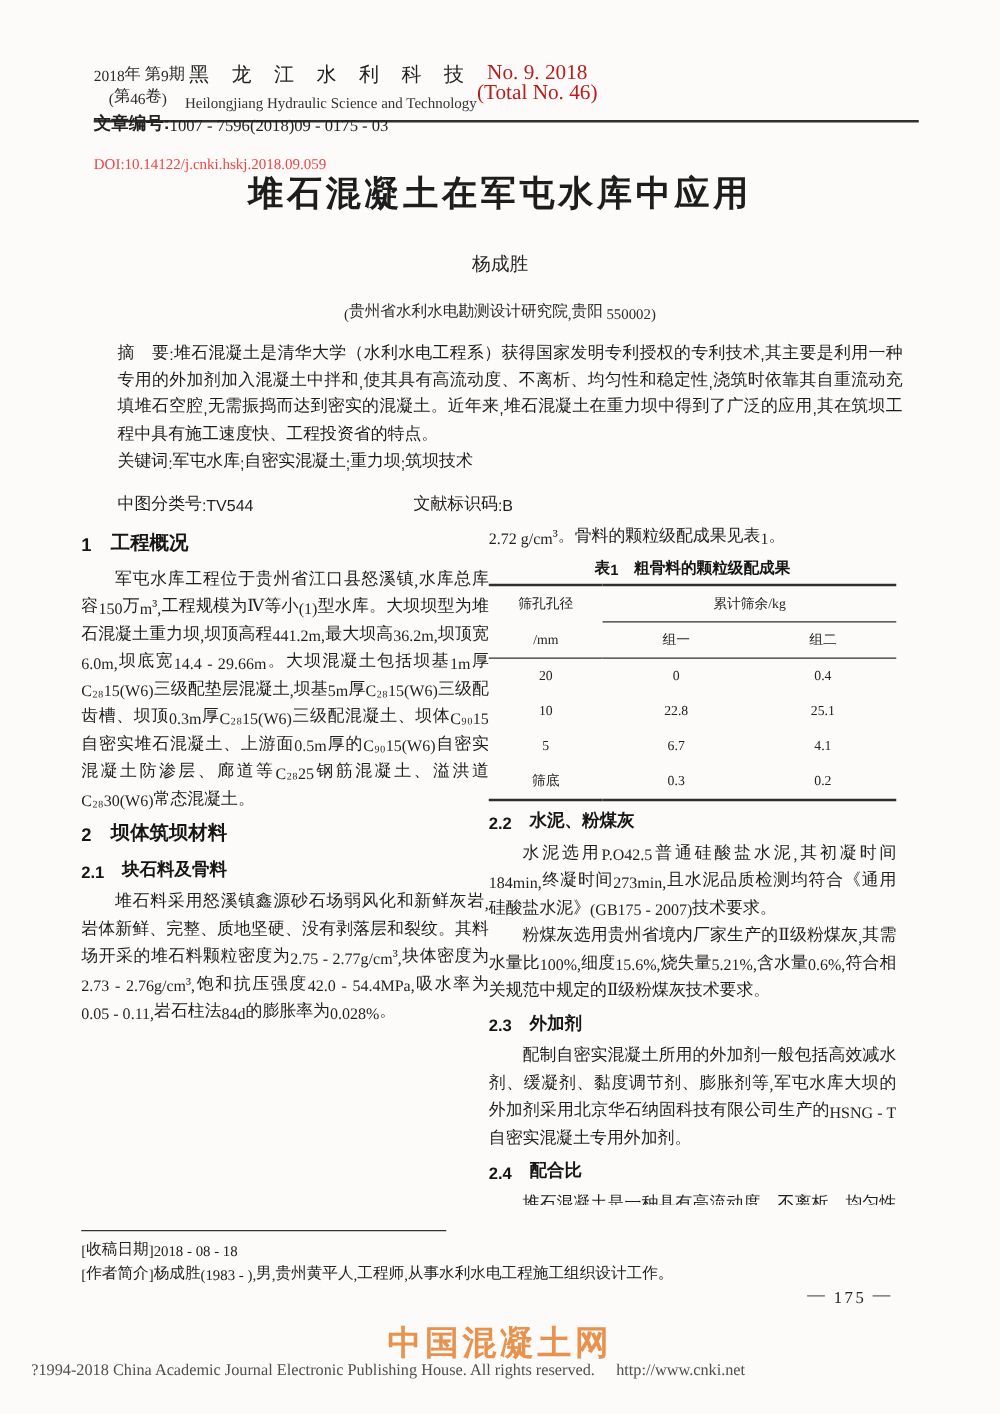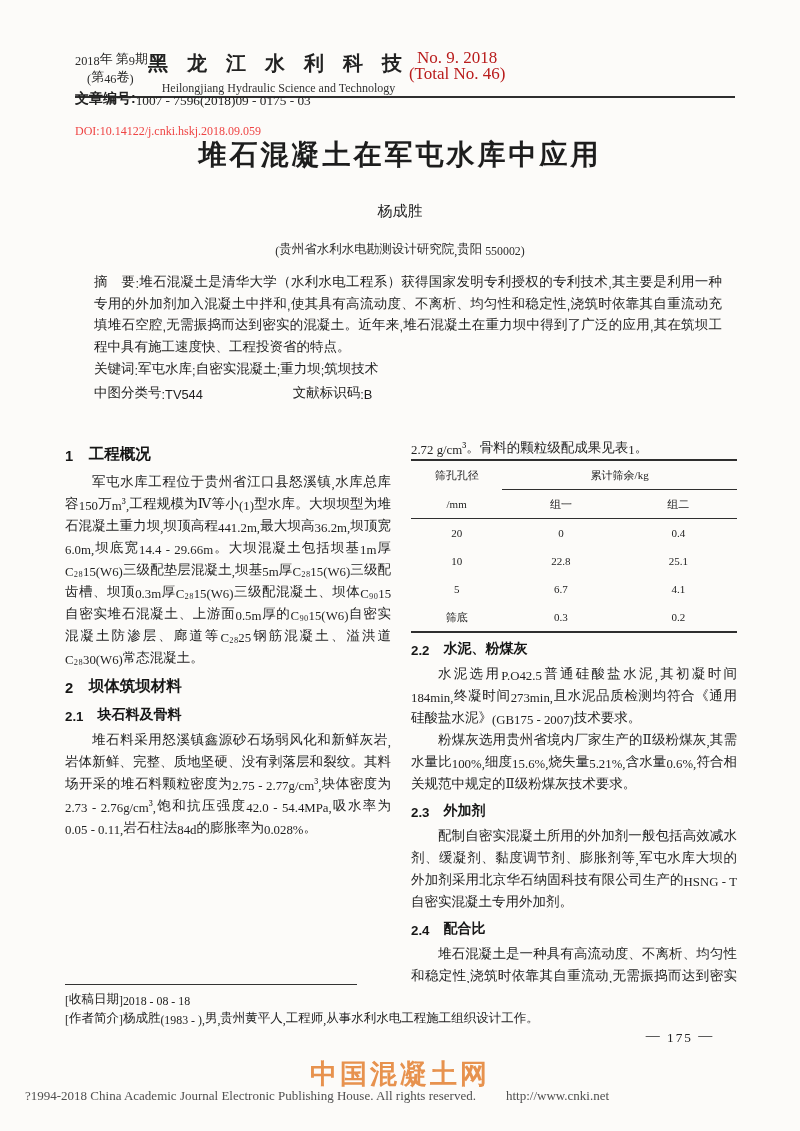--- a/index.html
+++ b/index.html
@@ -11,43 +11,43 @@
   }
   .hei{font-family:"Liberation Sans","DejaVu Sans",sans-serif;}
   .lat{position:relative;top:0.16em;font-size:0.95em;}
   .abs-block{position:absolute;}
 
   
   .hdr{top:50px;left:75px;width:660px;display:flex;align-items:flex-start;}
   .hdr-left{font-size:13px;line-height:17px;color:#2b2b2b;}
   .hdr-left .l2{padding-left:12px;}
   .hdr-center{text-align:center;}
-  .hdr-center .cn{font-size:20px;letter-spacing:7px;color:#222;font-weight:bold;}
+  .hdr-center .cn{font-size:16px;letter-spacing:7px;color:#222;}
   .hdr-center .en{font-size:12px;margin-top:4px;color:#333;}
   .hdr-right{font-size:17px;line-height:16px;text-align:center;color:#b91c1c;}
   .hdr-rule{top:96px;left:75px;width:660px;border-top:2px solid #2f2f2f;height:0;}
 
   
   .meta{top:90px;left:75px;font-size:14px;color:#222;}
   .meta .lbl{font-weight:bold;}
   .doi{top:124px;left:75px;font-size:12px;color:#ef4444;}
 
   
   .title{top:136px;left:0;width:100%;text-align:center;font-size:28px;font-weight:bold;letter-spacing:3px;color:#1d1d1d;}
   .author{top:202px;left:0;width:100%;text-align:center;font-size:15px;color:#222;}
   .affil{top:241px;left:0;width:100%;text-align:center;font-size:12.5px;color:#2a2a2a;}
 
   
   .abstract{top:271px;left:94px;width:628px;font-size:13.5px;line-height:21.6px;text-align:justify;color:#1e1e1e;}
   .abstract .kline{margin-top:1px;}
-  .abstract .cline{margin-top:2px;display:flex;}
+  .abstract .cline{margin-top:12px;display:flex;gap:38px;}
   .abstract .cline .code{margin-left:90px;}
 
   
-  .cols{top:437px;left:65px;width:672px;height:546px;display:flex;gap:20px;overflow:hidden;}
+  .cols{top:418px;left:65px;width:672px;height:546px;display:flex;overflow:hidden;}
   .col{width:326px;font-size:13.5px;line-height:22px;text-align:justify;color:#1f1f1f;}
   .col p{margin:0;text-indent:2em;}
   .col p.noindent{text-indent:0;}
   h2.sec{font-size:15.5px;font-weight:bold;margin:6px 0 6px 0;color:#161616;}
   h3.sub{font-size:14px;font-weight:bold;margin:4px 0 3px 0;color:#161616;}
 
   
   .tbl-caption{text-align:center;font-size:12.5px;font-weight:bold;margin:3px 0 2px 0;color:#161616;}
   table.grading{width:100%;border-collapse:collapse;font-size:11px;line-height:14px;
     border-top:2px solid #2f2f2f;border-bottom:2px solid #2f2f2f;text-align:center;color:#222;}
@@ -58,21 +58,21 @@
   table.grading col.c2{width:36%;}
   table.grading col.c3{width:36%;}
 
   
   .footnote{top:984px;left:65px;width:672px;font-size:12.5px;line-height:19px;color:#222;}
   .footnote .rule{width:292px;border-top:1.5px solid #333;height:0;margin-bottom:5px;}
   .pageno{top:1028px;left:600px;width:160px;text-align:center;font-size:14px;color:#222;letter-spacing:2px;}
 
   
   .copyright{top:1088px;left:25px;width:750px;font-size:13px;color:#4f4f4f;display:flex;}
-  .copyright .url{margin-left:30px;}
+  .copyright .url{margin-left:17px;}
   .watermark{top:1056px;left:0;width:100%;text-align:center;font-size:27px;letter-spacing:3px;font-weight:bold;opacity:0.9;}
 </style>
 </head>
 <body>
 
 <div class="abs-block hdr">
   <div class="hdr-left">
     <div class="ms"><span class="lat">2018</span>年<span class="lat"> </span>第<span class="lat">9</span>期</div>
     <div class="l2 ms"><span class="lat">(</span>第<span class="lat">46</span>卷<span class="lat">)</span></div>
   </div>
@@ -108,20 +108,21 @@
 <div class="abs-block cols">
   <div class="col">
     <h2 class="sec hei ms"><span class="lat">1</span>　工程概况</h2>
     <p class="ms">军屯水库工程位于贵州省江口县怒溪镇<span class="lat">,</span>水库总库容<span class="lat">150</span>万<span class="lat">m</span>³<span class="lat">,</span>工程规模为Ⅳ等小<span class="lat">(1)</span>型水库。大坝坝型为堆石混凝土重力坝<span class="lat">,</span>坝顶高程<span class="lat">441.2m,</span>最大坝高<span class="lat">36.2m,</span>坝顶宽<span class="lat">6.0m,</span>坝底宽<span class="lat">14.4 - 29.66m</span>。大坝混凝土包括坝基<span class="lat">1m</span>厚<span class="lat">C</span>₂₈<span class="lat">15(W6)</span>三级配垫层混凝土<span class="lat">,</span>坝基<span class="lat">5m</span>厚<span class="lat">C</span>₂₈<span class="lat">15(W6)</span>三级配齿槽、坝顶<span class="lat">0.3m</span>厚<span class="lat">C</span>₂₈<span class="lat">15(W6)</span>三级配混凝土、坝体<span class="lat">C</span>₉₀<span class="lat">15</span>自密实堆石混凝土、上游面<span class="lat">0.5m</span>厚的<span class="lat">C</span>₉₀<span class="lat">15(W6)</span>自密实混凝土防渗层、廊道等<span class="lat">C</span>₂₈<span class="lat">25</span>钢筋混凝土、溢洪道<span class="lat">C</span>₂₈<span class="lat">30(W6)</span>常态混凝土。</p>
     <h2 class="sec hei ms"><span class="lat">2</span>　坝体筑坝材料</h2>
     <h3 class="sub hei ms"><span class="lat">2.1</span>　块石料及骨料</h3>
     <p class="ms">堆石料采用怒溪镇鑫源砂石场弱风化和新鲜灰岩<span class="lat">,</span>岩体新鲜、完整、质地坚硬、没有剥落层和裂纹。其料场开采的堆石料颗粒密度为<span class="lat">2.75 - 2.77g/cm</span>³<span class="lat">,</span>块体密度为<span class="lat">2.73 - 2.76g/cm</span>³<span class="lat">,</span>饱和抗压强度<span class="lat">42.0 - 54.4MPa,</span>吸水率为<span class="lat">0.05 - 0.11,</span>岩石柱法<span class="lat">84d</span>的膨胀率为<span class="lat">0.028%</span>。</p>
   </div>
   <div class="col">
     <p class="noindent ms"><span class="lat">2.72 g/cm</span>³。骨料的颗粒级配成果见表<span class="lat">1</span>。</p>
+    <div class="tbl-caption hei ms">表<span class="lat">1</span>　粗骨料的颗粒级配成果</div>
     <table class="grading">
       <colgroup>
           <col class="c1">
           <col class="c2">
           <col class="c3">
         </colgroup>
       <tbody>
           <tr>
         <td>筛孔孔径</td>
         <td colspan="2" class="spanhdr">累计筛余/kg</td>

